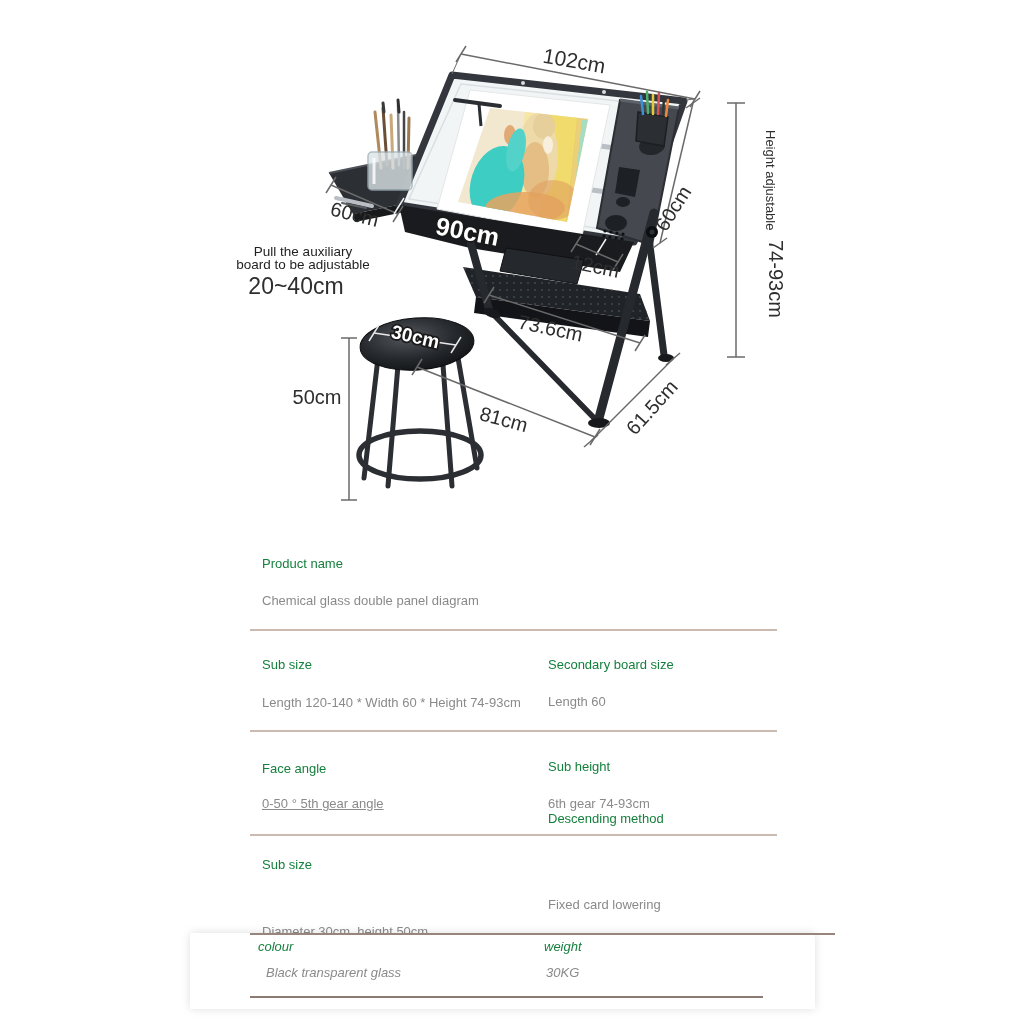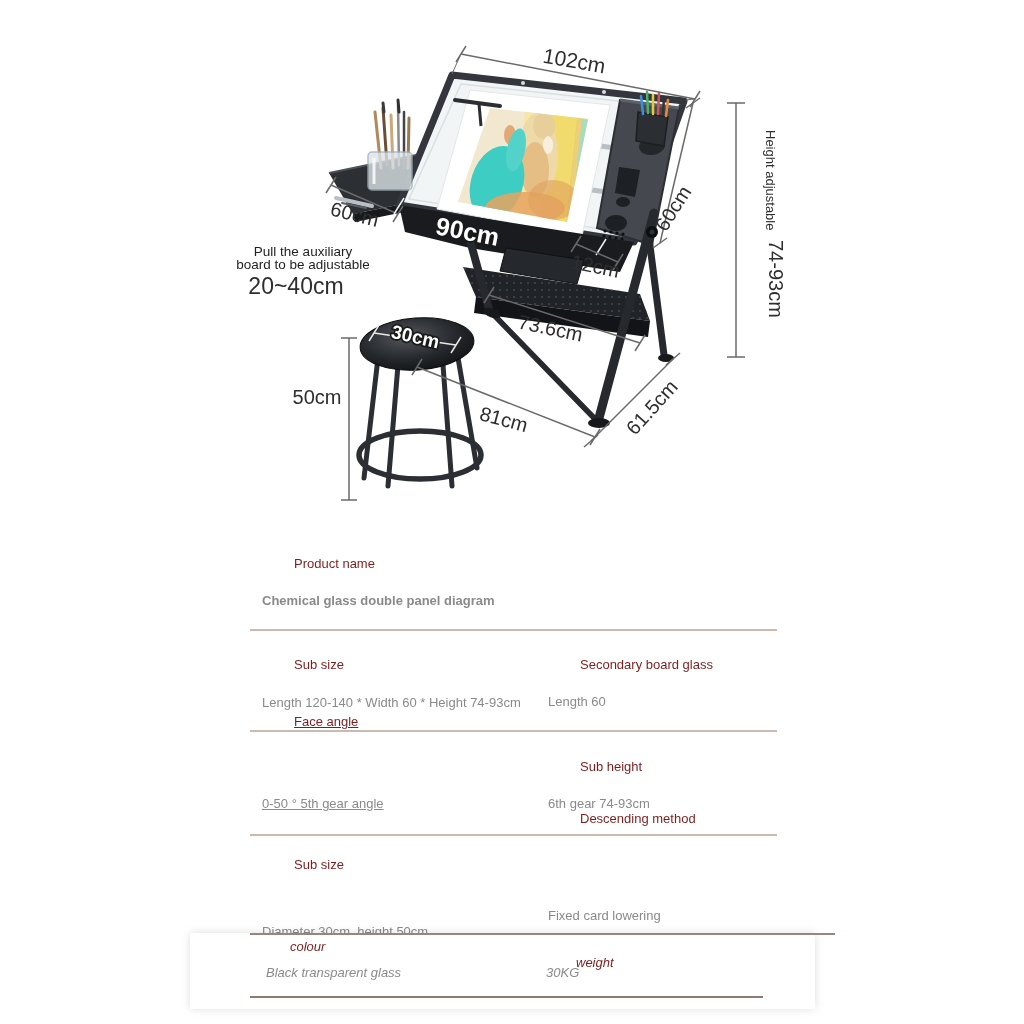--- a/index.html
+++ b/index.html
@@ -1,21 +1,21 @@
 <!DOCTYPE html>
 <html><head>
 <meta charset="utf-8">
 <style>
   html,body{margin:0;padding:0;background:#ffffff;}
   body{width:1024px;height:1024px;position:relative;font-family:"Liberation Sans",sans-serif;overflow:hidden;}
   .canvas{position:absolute;inset:0;background:#ffffff;}
   svg text{font-family:"Liberation Sans",sans-serif;}
   .dim-text{fill:#2e2e2e;}
   .surface-text{fill:#ffffff;stroke:#1a1a1a;stroke-width:3.5px;paint-order:stroke;font-weight:bold;}
-  .spec-label{position:absolute;font-size:13px;color:#7f1d1d;white-space:nowrap;margin-left:32px;}
+  .spec-label{position:absolute;font-size:13px;color:#15803d;white-space:nowrap;}
   .spec-value{position:absolute;font-size:13px;color:#8a8a8a;white-space:nowrap;}
   .divider-tan{position:absolute;left:250px;width:527px;height:2px;background:#cbbab0;}
   .bottom-strip{position:absolute;left:190px;top:933px;width:625px;height:76px;background:#ffffff;box-shadow:0 0 9px rgba(0,0,0,0.13);font-style:italic;}
   .bottom-strip .line-top{position:absolute;left:60px;top:0;width:585px;height:2px;background:#96867d;}
   .bottom-strip .line-bottom{position:absolute;left:60px;top:63px;width:513px;height:2px;background:#8b7b72;}
 </style>
 </head>
 <body>
 
 <div class="canvas">
@@ -236,42 +236,42 @@
         <line x1="666" y1="365" x2="680" y2="353"></line>
         <text x="657" y="412" font-size="20" text-anchor="middle" class="dim-text" stroke="none" transform="rotate(-48 657 412)">61.5cm</text>
       </g>
     </g>
   </svg>
 
   
   <div>
 
     <div class="spec-label" style="left:262px;top:556px;">Product name</div>
-    <div class="spec-value" style="left:262px;top:593px;font-weight:bold;">Chemical glass double panel diagram</div>
+    <div class="spec-value" style="left:262px;top:593px;">Chemical glass double panel diagram</div>
     <div class="divider-tan" style="top:629px;"></div>
 
     <div class="spec-label" style="left:262px;top:657px;">Sub size</div>
-    <div class="spec-label" style="left:548px;top:657px;">Secondary board glass</div>
+    <div class="spec-label" style="left:548px;top:657px;">Secondary board size</div>
     <div class="spec-value" style="left:262px;top:695px;">Length 120-140 * Width 60 * Height 74-93cm</div>
     <div class="spec-value" style="left:548px;top:694px;">Length 60</div>
     <div class="divider-tan" style="top:730px;"></div>
 
-    <div class="spec-label" style="left:262px;top:714px;text-decoration:underline;">Face angle</div>
+    <div class="spec-label" style="left:262px;top:761px;">Face angle</div>
     <div class="spec-label" style="left:548px;top:759px;">Sub height</div>
     <div class="spec-value" style="left:262px;top:796px;text-decoration:underline;">0-50 ° 5th gear angle</div>
     <div class="spec-value" style="left:548px;top:796px;">6th gear 74-93cm</div>
     <div class="divider-tan" style="top:834px;"></div>
 
     <div class="spec-label" style="left:262px;top:857px;">Sub size</div>
     <div class="spec-label" style="left:548px;top:811px;">Descending method</div>
     <div class="spec-value" style="left:262px;top:924px;">Diameter 30cm, height 50cm</div>
-    <div class="spec-value" style="left:548px;top:897px;margin-top:11px;">Fixed card lowering</div>
+    <div class="spec-value" style="left:548px;top:897px;">Fixed card lowering</div>
 
     <div class="bottom-strip">
       <div class="line-top"></div>
       <div class="spec-label" style="left:68px;top:6px;">colour</div>
-      <div class="spec-label" style="left:354px;top:22px;">weight</div>
+      <div class="spec-label" style="left:354px;top:6px;">weight</div>
       <div class="spec-value" style="left:76px;top:32px;">Black transparent glass</div>
       <div class="spec-value" style="left:356px;top:32px;">30KG</div>
       <div class="line-bottom"></div>
     </div>
   </div>
 </div>
 
 </body></html>

